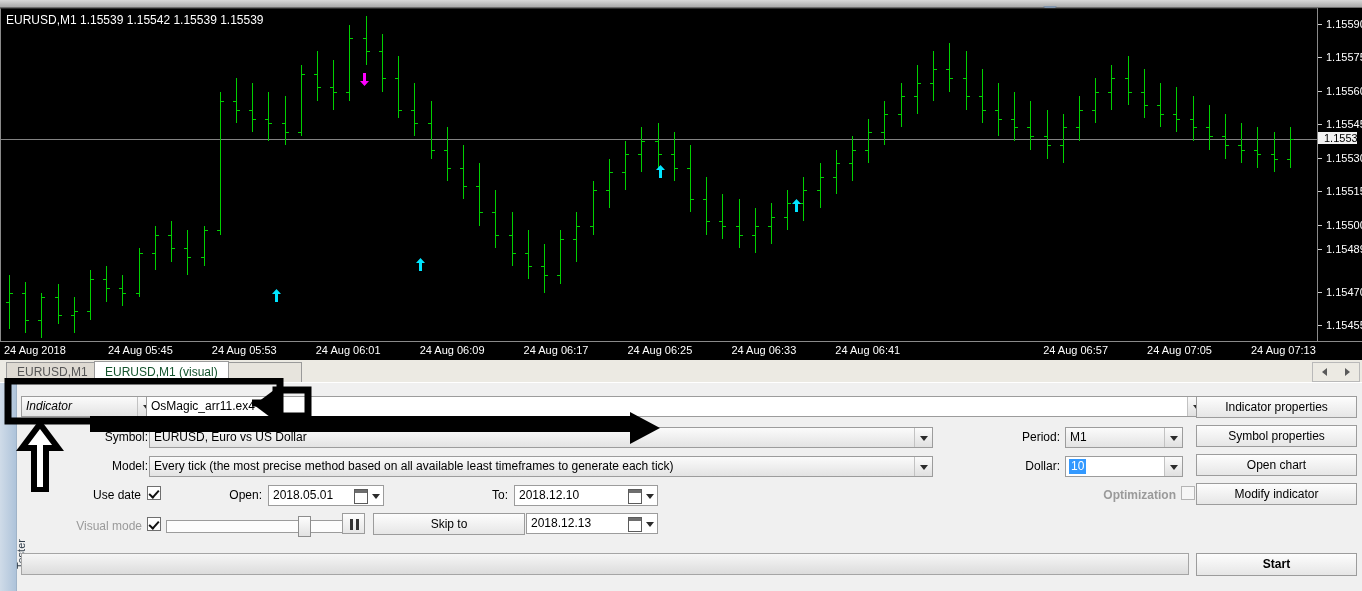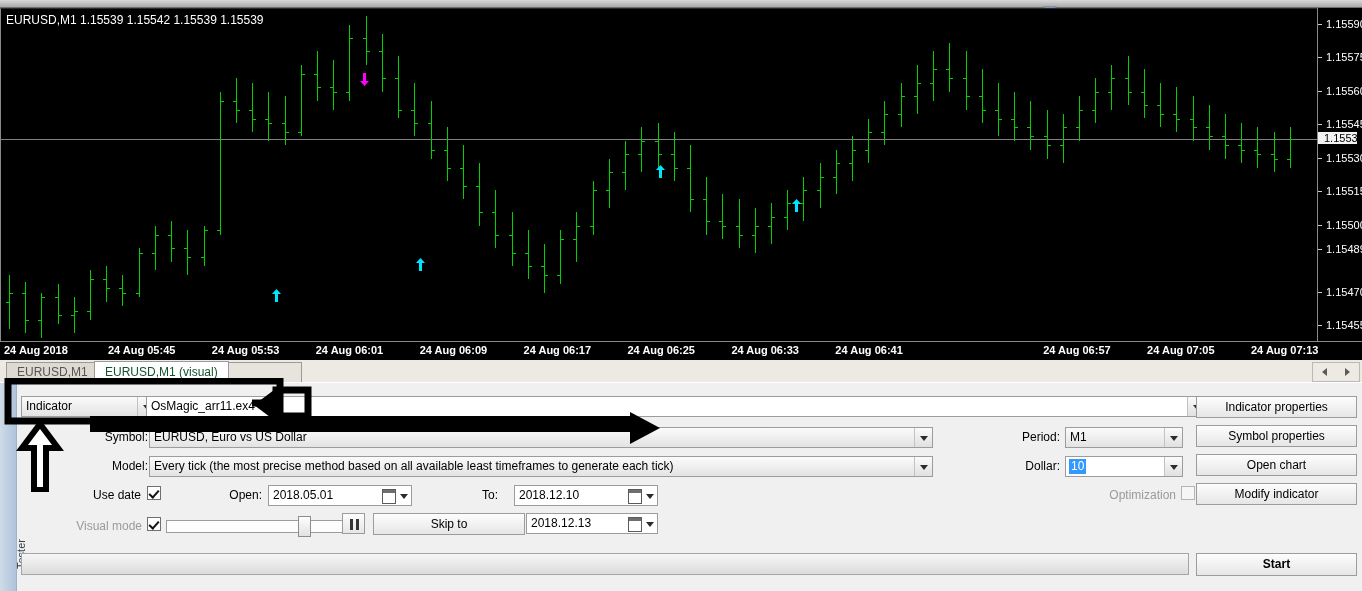--- a/index.html
+++ b/index.html
@@ -21,21 +21,21 @@
   .chart-title{position:absolute;left:5px;top:4px;color:#fff;font-size:12px;white-space:nowrap;}
   .price-axis{position:absolute;left:1317px;top:8px;width:45px;height:333px;background:#000;
     border-left:1px solid #8a8a8a;}
   .price-axis .lbl{position:absolute;left:8px;color:#fff;font-size:11px;white-space:nowrap;
     transform:translateY(-50%);}
   .price-axis .tick{position:absolute;left:0px;width:4px;height:1px;background:#cfcfcf;}
   .price-axis .cur{position:absolute;left:0px;background:#f2f2f2;color:#000;font-size:11px;
     padding:0 2px 0 6px;width:39px;box-sizing:border-box;transform:translateY(-50%);}
   .time-axis{position:absolute;left:0;top:341px;width:1362px;height:19px;background:#000;
     border-top:1px solid #8a8a8a;}
-  .time-axis .tl{position:absolute;top:2px;color:#fff;font-size:11px;white-space:nowrap;font-weight:bold;}
+  .time-axis .tl{position:absolute;top:2px;color:#fff;font-size:11px;white-space:nowrap;}
   .xhair-h{position:absolute;left:0;width:1317px;height:1px;background:#9a9a9a;opacity:.85;}
   .bar{position:absolute;width:1px;background:#00d000;}
   .tickL,.tickR{position:absolute;height:1px;width:3px;background:#00d000;}
 
   
   .tabstrip{position:absolute;left:0;top:360px;width:1362px;height:22px;
     background:#eceae3;border-bottom:1px solid #9a9a9a;}
   .tab{position:absolute;top:2px;height:19px;line-height:19px;padding:0 10px;font-size:12px;
     border:1px solid #9a9a9a;border-bottom:none;background:#dedad2;color:#555;cursor:default;}
   .tab.active{background:#fff;color:#14532d;top:1px;height:21px;line-height:20px;}
@@ -421,21 +421,21 @@
     </div>
   </div>
 
   <div class="tester">
     <div class="tester-side">
       <div class="side-label">Tester</div>
     </div>
 
     <div class="panel">
 
-      <div class="combo gray" style="left:5px;top:13px;width:135px;">
+      <div class="combo gray" style="left:5px;top:13px;width:135px;font-style:italic;">
         <span>Indicator</span>
         <span class="arrowbox"></span>
       </div>
 
       <div class="combo" style="left:130px;top:13px;width:1060px;">
         <span>OsMagic_arr11.ex4</span>
         <span class="arrowbox"></span>
       </div>
 
       <label class="fl" style="left:70px;top:47px;width:62px;">Symbol:</label>
@@ -447,27 +447,27 @@
       <label class="fl" style="left:70px;top:76px;width:62px;">Model:</label>
       <div class="combo gray" style="left:133px;top:73px;width:784px;">
         <span>Every tick (the most precise method based on all available least timeframes to generate each tick)</span>
         <span class="arrowbox"></span>
       </div>
 
       <label class="fl" style="left:70px;top:105px;width:55px;">Use date</label>
       <div class="chk on" style="left:131px;top:103px;"></div>
 
       <label class="fl" style="left:210px;top:105px;width:36px;">Open:</label>
-      <div class="datefield" style="left:252px;top:102px;width:144px;">
+      <div class="datefield" style="left:252px;top:102px;width:116px;">
         <span>2018.05.01</span>
         <span class="cal"></span>
         <span class="dd"></span>
       </div>
 
-      <label class="fl" style="left:456px;top:105px;width:26px;">To:</label>
+      <label class="fl" style="left:466px;top:105px;width:26px;">To:</label>
       <div class="datefield" style="left:498px;top:102px;width:144px;">
         <span>2018.12.10</span>
         <span class="cal"></span>
         <span class="dd"></span>
       </div>
 
       <label class="fl dim" style="left:56px;top:136px;width:70px;">Visual mode</label>
       <div class="chk on" style="left:131px;top:134px;"></div>
 
       <div class="slider-track" style="left:150px;top:137px;width:180px;"></div>
@@ -493,21 +493,21 @@
         <span>M1</span>
         <span class="arrowbox"></span>
       </div>
 
       <label class="fl" style="left:1000px;top:76px;width:44px;">Dollar:</label>
       <div class="combo" style="left:1049px;top:73px;width:118px;">
         <span class="spread-val">10</span>
         <span class="arrowbox flat"></span>
       </div>
 
-      <label class="fl dim" style="left:1080px;top:105px;width:80px;">Optimization</label>
+      <label class="fl dim" style="left:1080px;top:105px;width:80px;font-weight:bold;">Optimization</label>
       <div class="chk dim" style="left:1165px;top:103px;"></div>
 
       <div class="btn" style="left:1180px;top:13px;width:161px;height:22px;line-height:20px;text-align:center;">
         <span>Indicator properties</span>
       </div>
       <div class="btn" style="left:1180px;top:42px;width:161px;height:22px;line-height:20px;">
         <span>Symbol properties</span>
       </div>
       <div class="btn" style="left:1180px;top:71px;width:161px;height:22px;line-height:20px;">
         <span>Open chart</span>

